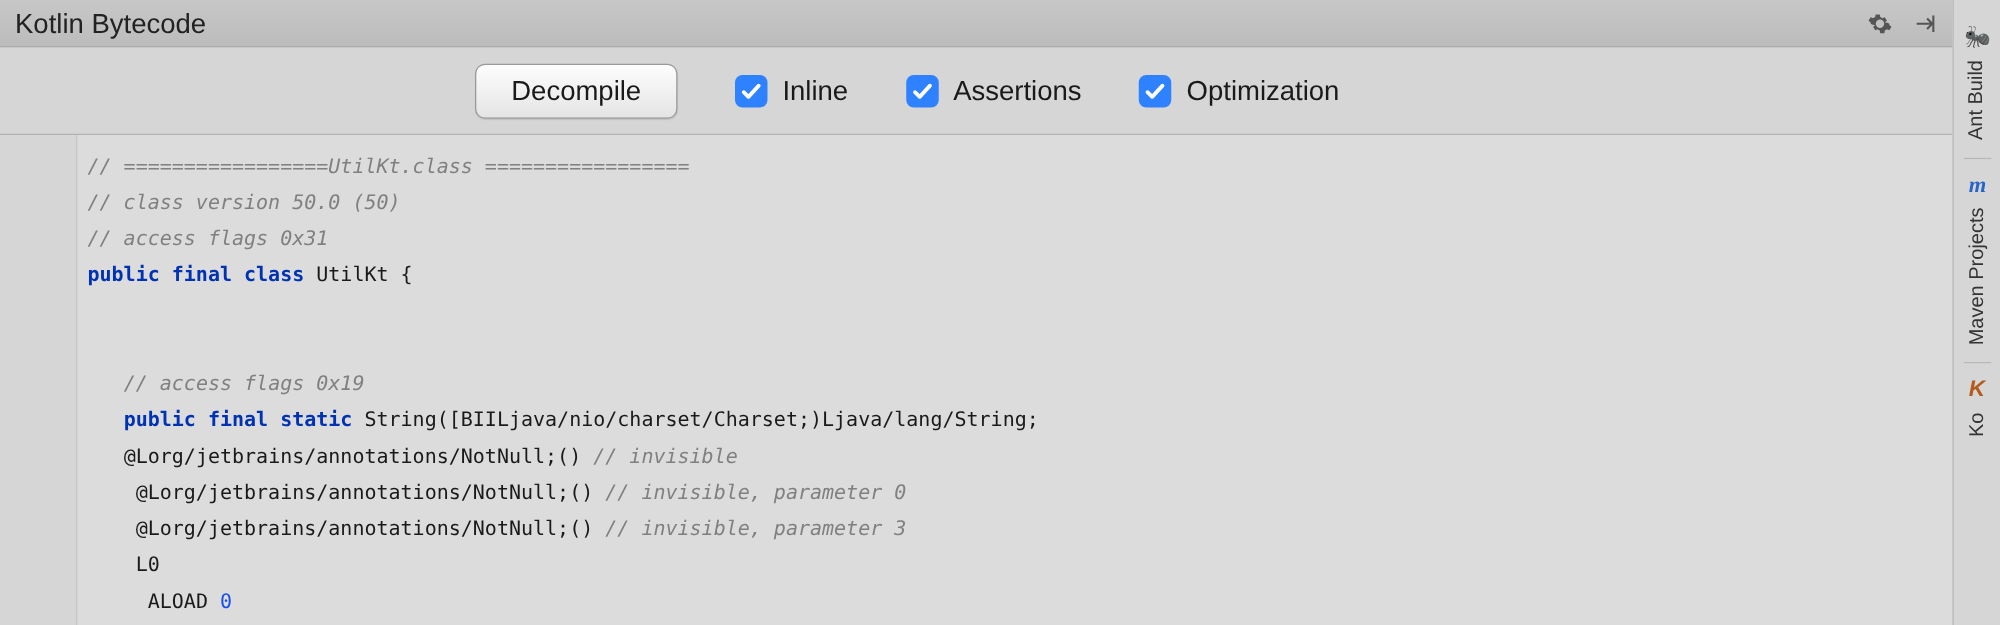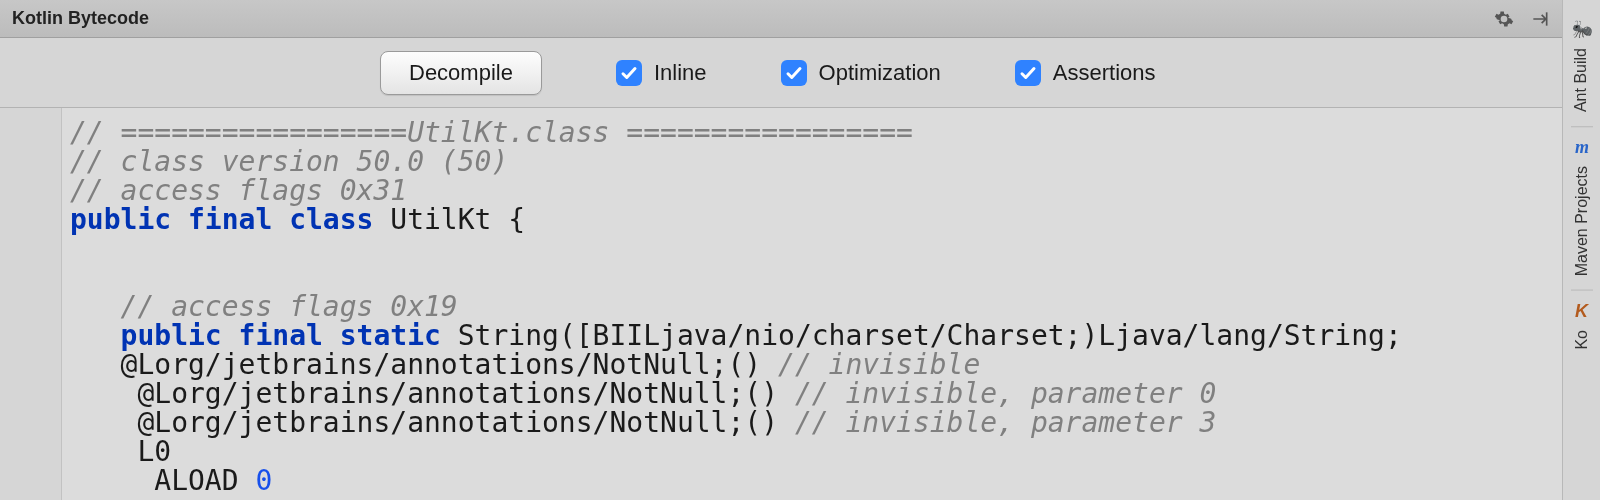--- a/index.html
+++ b/index.html
@@ -20,23 +20,23 @@
     .title-bar {
       height: 38px;
       background: linear-gradient(to bottom, #c7c7c7 0%, #bcbcbc 100%);
       border-bottom: 1px solid #a0a0a0;
       display: flex;
       align-items: center;
       padding: 0 12px;
       justify-content: space-between;
     }
     .title-text {
-      font-size: 18px;
+      font-size: 22px;
       color: #222;
-      font-weight: 700;
+      font-weight: 400;
     }
     .title-right {
       display: flex;
       align-items: center;
       gap: 16px;
     }
     .gear-icon, .hide-icon {
       width: 20px;
       height: 20px;
       display: inline-flex;
@@ -44,21 +44,21 @@
       justify-content: center;
       cursor: pointer;
     }
     .toolbar {
       height: 70px;
       background: #d6d6d6;
       border-bottom: 1px solid #b3b3b3;
       display: flex;
       align-items: center;
       padding-left: 380px;
-      gap: 74px;
+      gap: 46px;
     }
     .decompile-btn {
       background: linear-gradient(to bottom, #fdfdfd 0%, #f1f1f1 50%, #e4e4e4 100%);
       border: 1px solid #9a9a9a;
       border-radius: 8px;
       padding: 8px 28px;
       font-size: 22px;
       font-weight: 500;
       color: #1a1a1a;
       cursor: pointer;
@@ -93,21 +93,21 @@
     .gutter {
       width: 62px;
       background: #d6d6d6;
       border-right: 1px solid #c2c2c2;
     }
     .code-area {
       flex: 1;
       background: #dcdcdc;
       padding: 10px 0 0 8px;
       font-family: "Menlo", "Monaco", "Consolas", monospace;
-      font-size: 28px;
+      font-size: 16px;
       line-height: 29px;
       color: #1a1a1a;
       white-space: pre;
       overflow: hidden;
     }
     .kw { color: #0033b3; font-weight: bold; }
     .cm { color: #808080; font-style: italic; }
     .num { color: #1750eb; }
     .sidebar {
       width: 38px;
@@ -177,30 +177,30 @@
       </span>
       <span class="checkbox-label">Inline</span>
     </label>
 
     <label class="checkbox-group">
       <span class="checkbox">
         <svg viewBox="0 0 24 24" fill="none" stroke="#fff" stroke-width="4" stroke-linecap="round" stroke-linejoin="round">
             <polyline points="4 13 9 18 20 6"></polyline>
           </svg>
       </span>
-      <span class="checkbox-label">Optimization</span>
+      <span class="checkbox-label">Assertions</span>
     </label>
 
     <label class="checkbox-group">
       <span class="checkbox">
         <svg viewBox="0 0 24 24" fill="none" stroke="#fff" stroke-width="4" stroke-linecap="round" stroke-linejoin="round">
             <polyline points="4 13 9 18 20 6"></polyline>
           </svg>
       </span>
-      <span class="checkbox-label">Assertions</span>
+      <span class="checkbox-label">Optimization</span>
     </label>
   </div>
 
   <div class="editor-container">
     <div class="gutter"></div>
     <div class="code-area"><span class="cm"><span>// =================</span><span>UtilKt.class</span><span> =================</span></span>
 <span class="cm">// class version 50.0 (50)</span>
 <span class="cm">// access flags 0x31</span>
 <span class="kw">public final class </span><span>UtilKt {</span>
 

